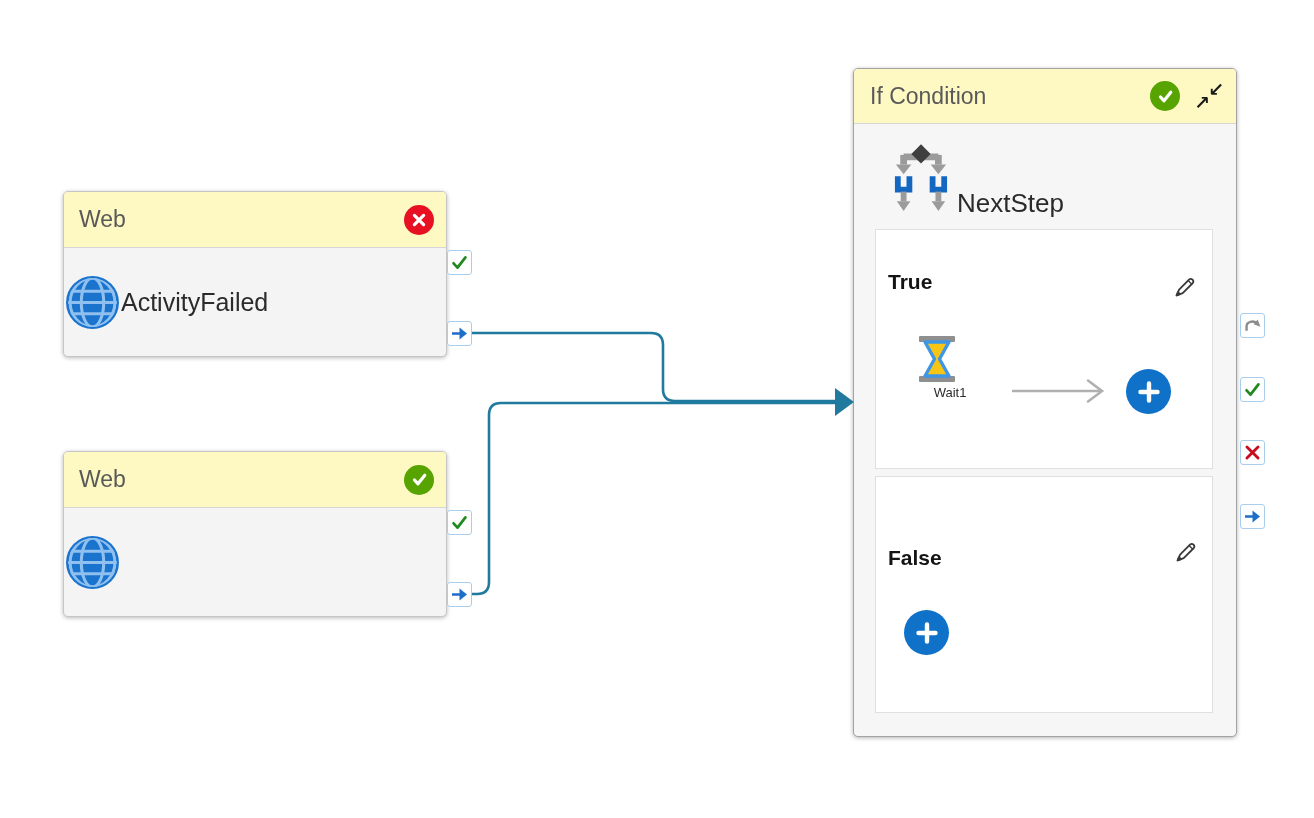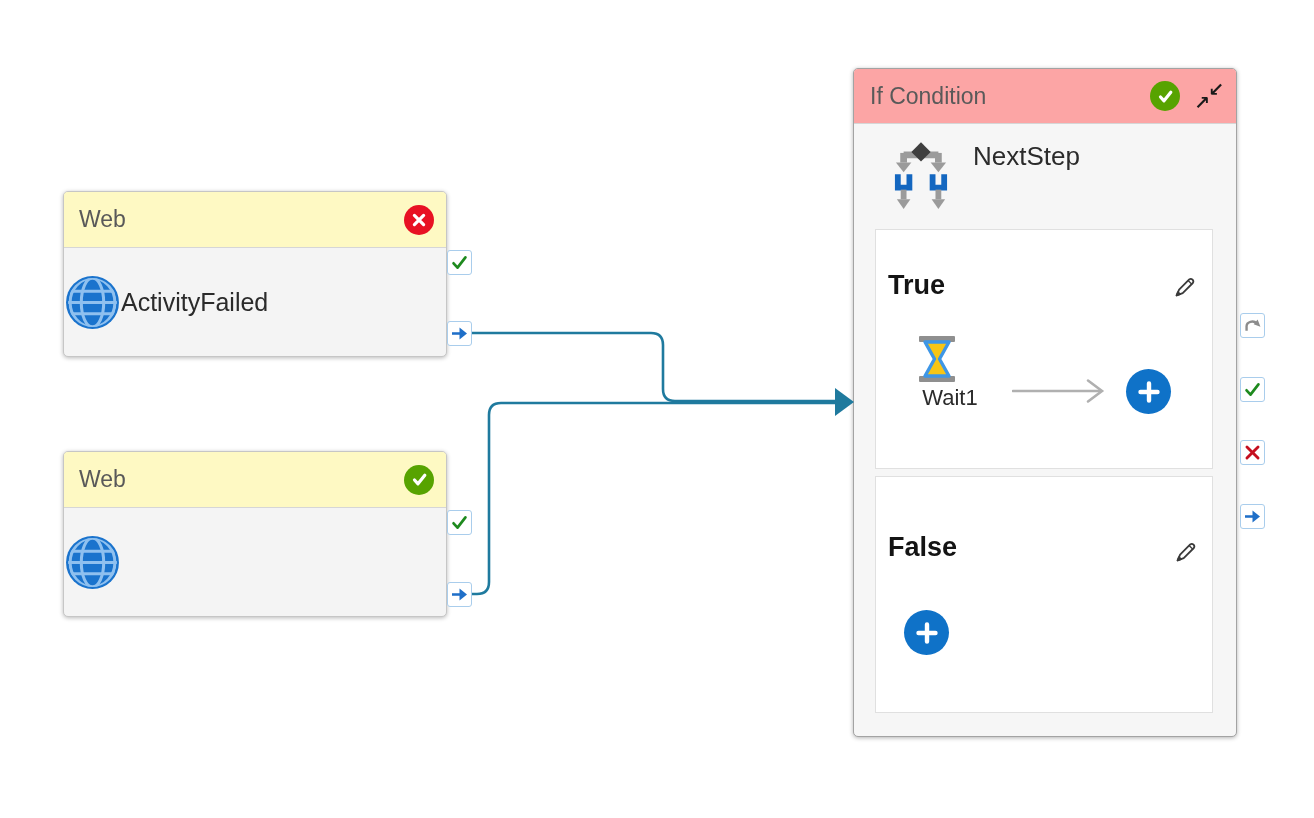--- a/index.html
+++ b/index.html
@@ -20,36 +20,36 @@
   .node-body{height:109px;display:flex;align-items:center;}
   .name{font-size:25px;color:#2b2b2b;}
 
   
   .port{position:absolute;width:25px;height:25px;background:#fff;border:1px solid #a9cdec;
         border-radius:3px;box-sizing:border-box;display:flex;align-items:center;justify-content:center;}
 
   
   .if-node{position:absolute;border:1px solid #a3a3a3;border-radius:5px;background:#f6f6f6;
         box-shadow:0 1px 4px rgba(0,0,0,.3);box-sizing:border-box;}
-  .if-header{height:55px;background:#fca5a5;border-bottom:1px solid #d6d6d6;border-radius:4px 4px 0 0;
+  .if-header{height:55px;background:#fef9c3;border-bottom:1px solid #d6d6d6;border-radius:4px 4px 0 0;
         display:flex;align-items:center;padding:0 12px 0 16px;box-sizing:border-box;}
   .if-header .node-type{flex:1;}
   .collapse{position:relative;width:30px;height:30px;margin-left:14px;cursor:pointer;}
   .collapse span{position:absolute;font-size:19px;font-weight:bold;color:#1a1a1a;line-height:1;}
   .collapse .c-in{top:-1px;right:0;}
   .collapse .c-out{bottom:-1px;left:0;}
   .if-title-row{position:absolute;left:39px;top:72px;right:20px;height:78px;
-        display:flex;align-items:flex-start;gap:24px;}
+        display:flex;align-items:flex-end;gap:8px;}
   .if-title-row .name{font-size:26px;}
 
   .branch{position:absolute;left:21px;width:338px;background:#fff;border:1px solid #e0e0e0;box-sizing:border-box;}
-  .branch-label{position:absolute;left:12px;font-size:27px;font-weight:700;color:#141414;}
+  .branch-label{position:absolute;left:12px;font-size:21px;font-weight:700;color:#141414;}
   .pencil{position:absolute;width:27px;height:27px;cursor:pointer;}
   .wait-block{position:absolute;left:40px;top:106px;width:68px;text-align:center;cursor:pointer;}
-  .wait-label{font-size:22px;color:#2b2b2b;margin-top:3px;}
+  .wait-label{font-size:13px;color:#2b2b2b;margin-top:3px;}
   .flow-arrow{position:absolute;left:136px;top:148px;}
   .add-btn{position:absolute;width:45px;height:45px;border-radius:50%;background:#0f72c8;border:none;
         display:flex;align-items:center;justify-content:center;cursor:pointer;padding:0;}
 </style>
 </head>
 <body>
 
 <div class="canvas">
 
   <div class="node" style="left:63px;top:191px;width:384px;height:166px;">
@@ -195,21 +195,21 @@
         </svg>
       </span>
       <button class="add-btn" style="left:250px;top:139px;">
         <svg width="22" height="22" viewBox="0 0 22 22">
             <path d="M11 2.5 V19.5 M2.5 11 H19.5" stroke="#fff" stroke-width="4.4" stroke-linecap="round"></path>
           </svg>
       </button>
     </div>
 
     <div class="branch" style="top:407px;height:237px;">
-      <span class="branch-label" style="top:55px;">False</span>
+      <span class="branch-label" style="top:69px;">False</span>
       <span class="pencil" style="right:13px;top:62px;">
         <svg width="27" height="27" viewBox="0 0 24 24" fill="none" stroke="#3a3a3a" stroke-width="1.6" stroke-linejoin="round">
           <path d="M5 19 L7.2 13.8 L16.2 4.8 A2.3 2.3 0 0 1 19.4 8 L10.4 17 L5 19 Z"></path>
           <path d="M15.2 5.8 L18.4 9" stroke-width="1.2"></path>
           <path d="M5 19 L6.2 16.2 L8 17.9 Z" fill="#3a3a3a"></path>
         </svg>
       </span>
       <button class="add-btn" style="left:28px;top:133px;">
         <svg width="22" height="22" viewBox="0 0 22 22">
             <path d="M11 2.5 V19.5 M2.5 11 H19.5" stroke="#fff" stroke-width="4.4" stroke-linecap="round"></path>

